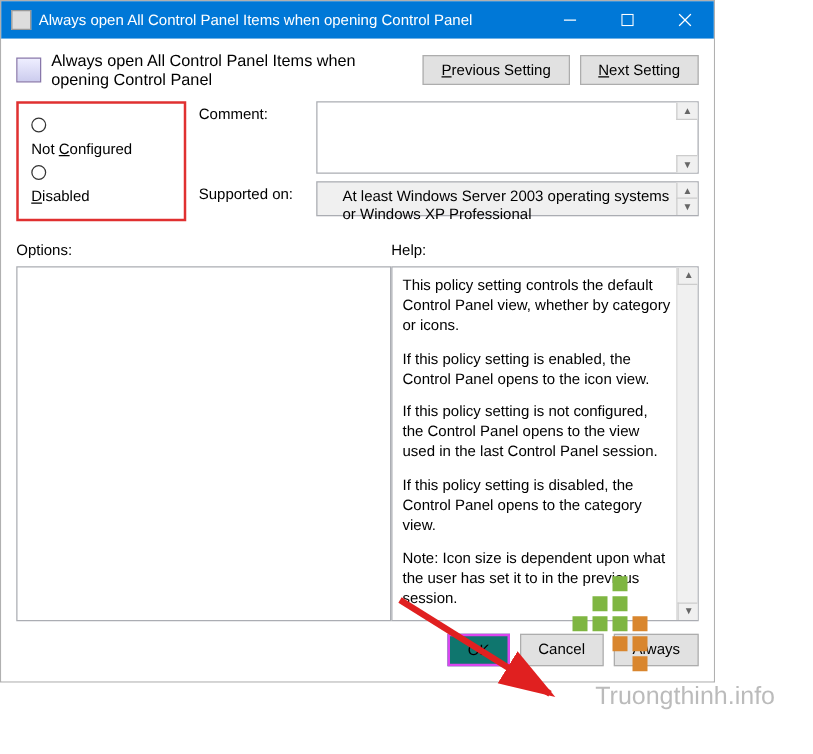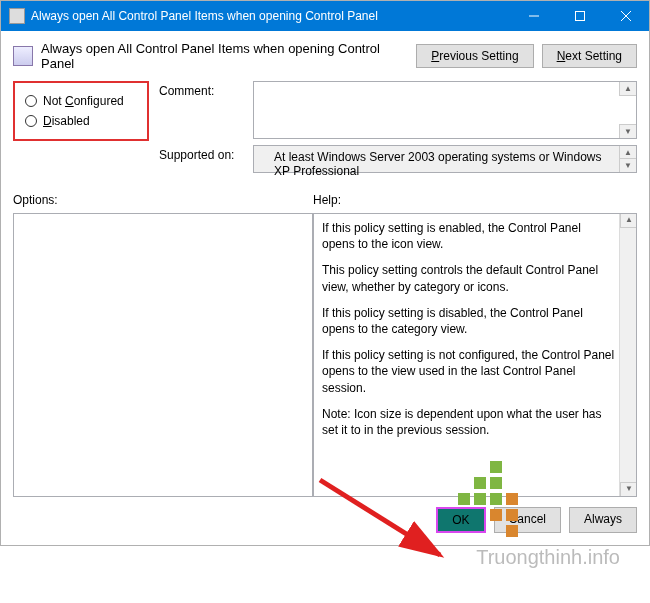--- a/index.html
+++ b/index.html
@@ -1,33 +1,33 @@
 <!DOCTYPE html>
 <html><head>
 <meta charset="utf-8">
 <style>
   * { box-sizing: border-box; font-family: "Segoe UI", Tahoma, sans-serif; font-size: 12px; }
   body { margin: 0; background: #fff; width: 650px; height: 603px; overflow: hidden; }
-  .window { width: 650px; border: 1px solid #b0b0b0; background: #fff; }
+  .window { width: 572px; border: 1px solid #b0b0b0; background: #fff; }
   .titlebar { height: 30px; background: #0078d7; color: #fff; display: flex; align-items: center; }
   .titlebar-icon { width: 16px; height: 16px; margin: 0 6px 0 8px; background: #ddd; border: 1px solid #999; display: inline-block; }
   .titlebar-text { flex: 1; font-size: 12px; }
   .titlebar-btns { display: flex; height: 100%; }
   .tb-btn { width: 46px; height: 100%; display: flex; align-items: center; justify-content: center; color: #fff; }
   .tb-btn svg { stroke: #fff; }
   .body { padding: 10px 12px 12px 12px; background: #fff; }
   .header-row { display: flex; align-items: center; gap: 8px; margin-bottom: 6px; }
   .header-icon { width: 20px; height: 20px; border: 1px solid #87a; background: linear-gradient(#eef,#cce); }
   .header-title { font-size: 13px; flex: 1; }
   .nav-btns { display: flex; gap: 8px; align-items: center; }
   .btn { border: 1px solid #adadad; background: #e1e1e1; padding: 4px 14px; cursor: default; }
   .btn .u { text-decoration: underline; }
   .row2 { display: flex; align-items: flex-start; margin-top: 10px; gap: 10px; }
   .radio-box { border: 2px solid #e03030; padding: 8px 10px; width: 136px; }
-  .radio-row { display: flex; align-items: center; gap: 6px; padding: 3px 0; }
+  .radio-row { display: flex; gap: 6px; padding: 3px 0; flex-direction: column; }
   .radio { width: 12px; height: 12px; border: 1px solid #333; border-radius: 50%; display: inline-flex; align-items: center; justify-content: center; }
   .radio.sel::after { content: ""; width: 6px; height: 6px; background: #333; border-radius: 50%; }
   .radio-label .u { text-decoration: underline; }
   .fields-col { flex: 1; }
   .field-row { display: flex; align-items: flex-start; gap: 8px; margin-bottom: 6px; }
   .field-label { width: 86px; text-align: left; padding-top: 3px; }
   .textarea { flex: 1; border: 1px solid #abadb3; background: #fff; height: 58px; position: relative; }
   .supported { flex: 1; border: 1px solid #abadb3; background: #f0f0f0; height: 28px; padding: 4px 20px; position: relative; color: #000; }
   .scroll-btn { position: absolute; right: 0; width: 17px; height: 14px; background: #f0f0f0; border-left: 1px solid #ccc; display: flex; align-items: center; justify-content: center; font-size: 8px; color: #666; }
   .scroll-btn.top { top: 0; border-bottom: 1px solid #ccc; }
@@ -122,24 +122,24 @@
     </div>
 
     <div class="mid-row">
       <div>
         <div class="col-label">Options:</div>
         <div class="options-box"></div>
       </div>
       <div class="help-col">
         <div class="col-label">Help:</div>
         <div class="help-box">
+          <p>This policy setting controls the default Control Panel view, whether by category or icons.</p>
           <p>If this policy setting is enabled, the Control Panel opens to the icon view.</p>
-          <p>This policy setting controls the default Control Panel view, whether by category or icons.</p>
+          <p>If this policy setting is not configured, the Control Panel opens to the view used in the last Control Panel session.</p>
           <p>If this policy setting is disabled, the Control Panel opens to the category view.</p>
-          <p>If this policy setting is not configured, the Control Panel opens to the view used in the last Control Panel session.</p>
           <p>Note: Icon size is dependent upon what the user has set it to in the previous session.</p>
           <div class="help-scroll">
             <div class="scroll-btn top" style="position:static">▲</div>
             <div class="track"></div>
             <div class="scroll-btn bot" style="position:static">▼</div>
           </div>
         </div>
       </div>
     </div>
 

